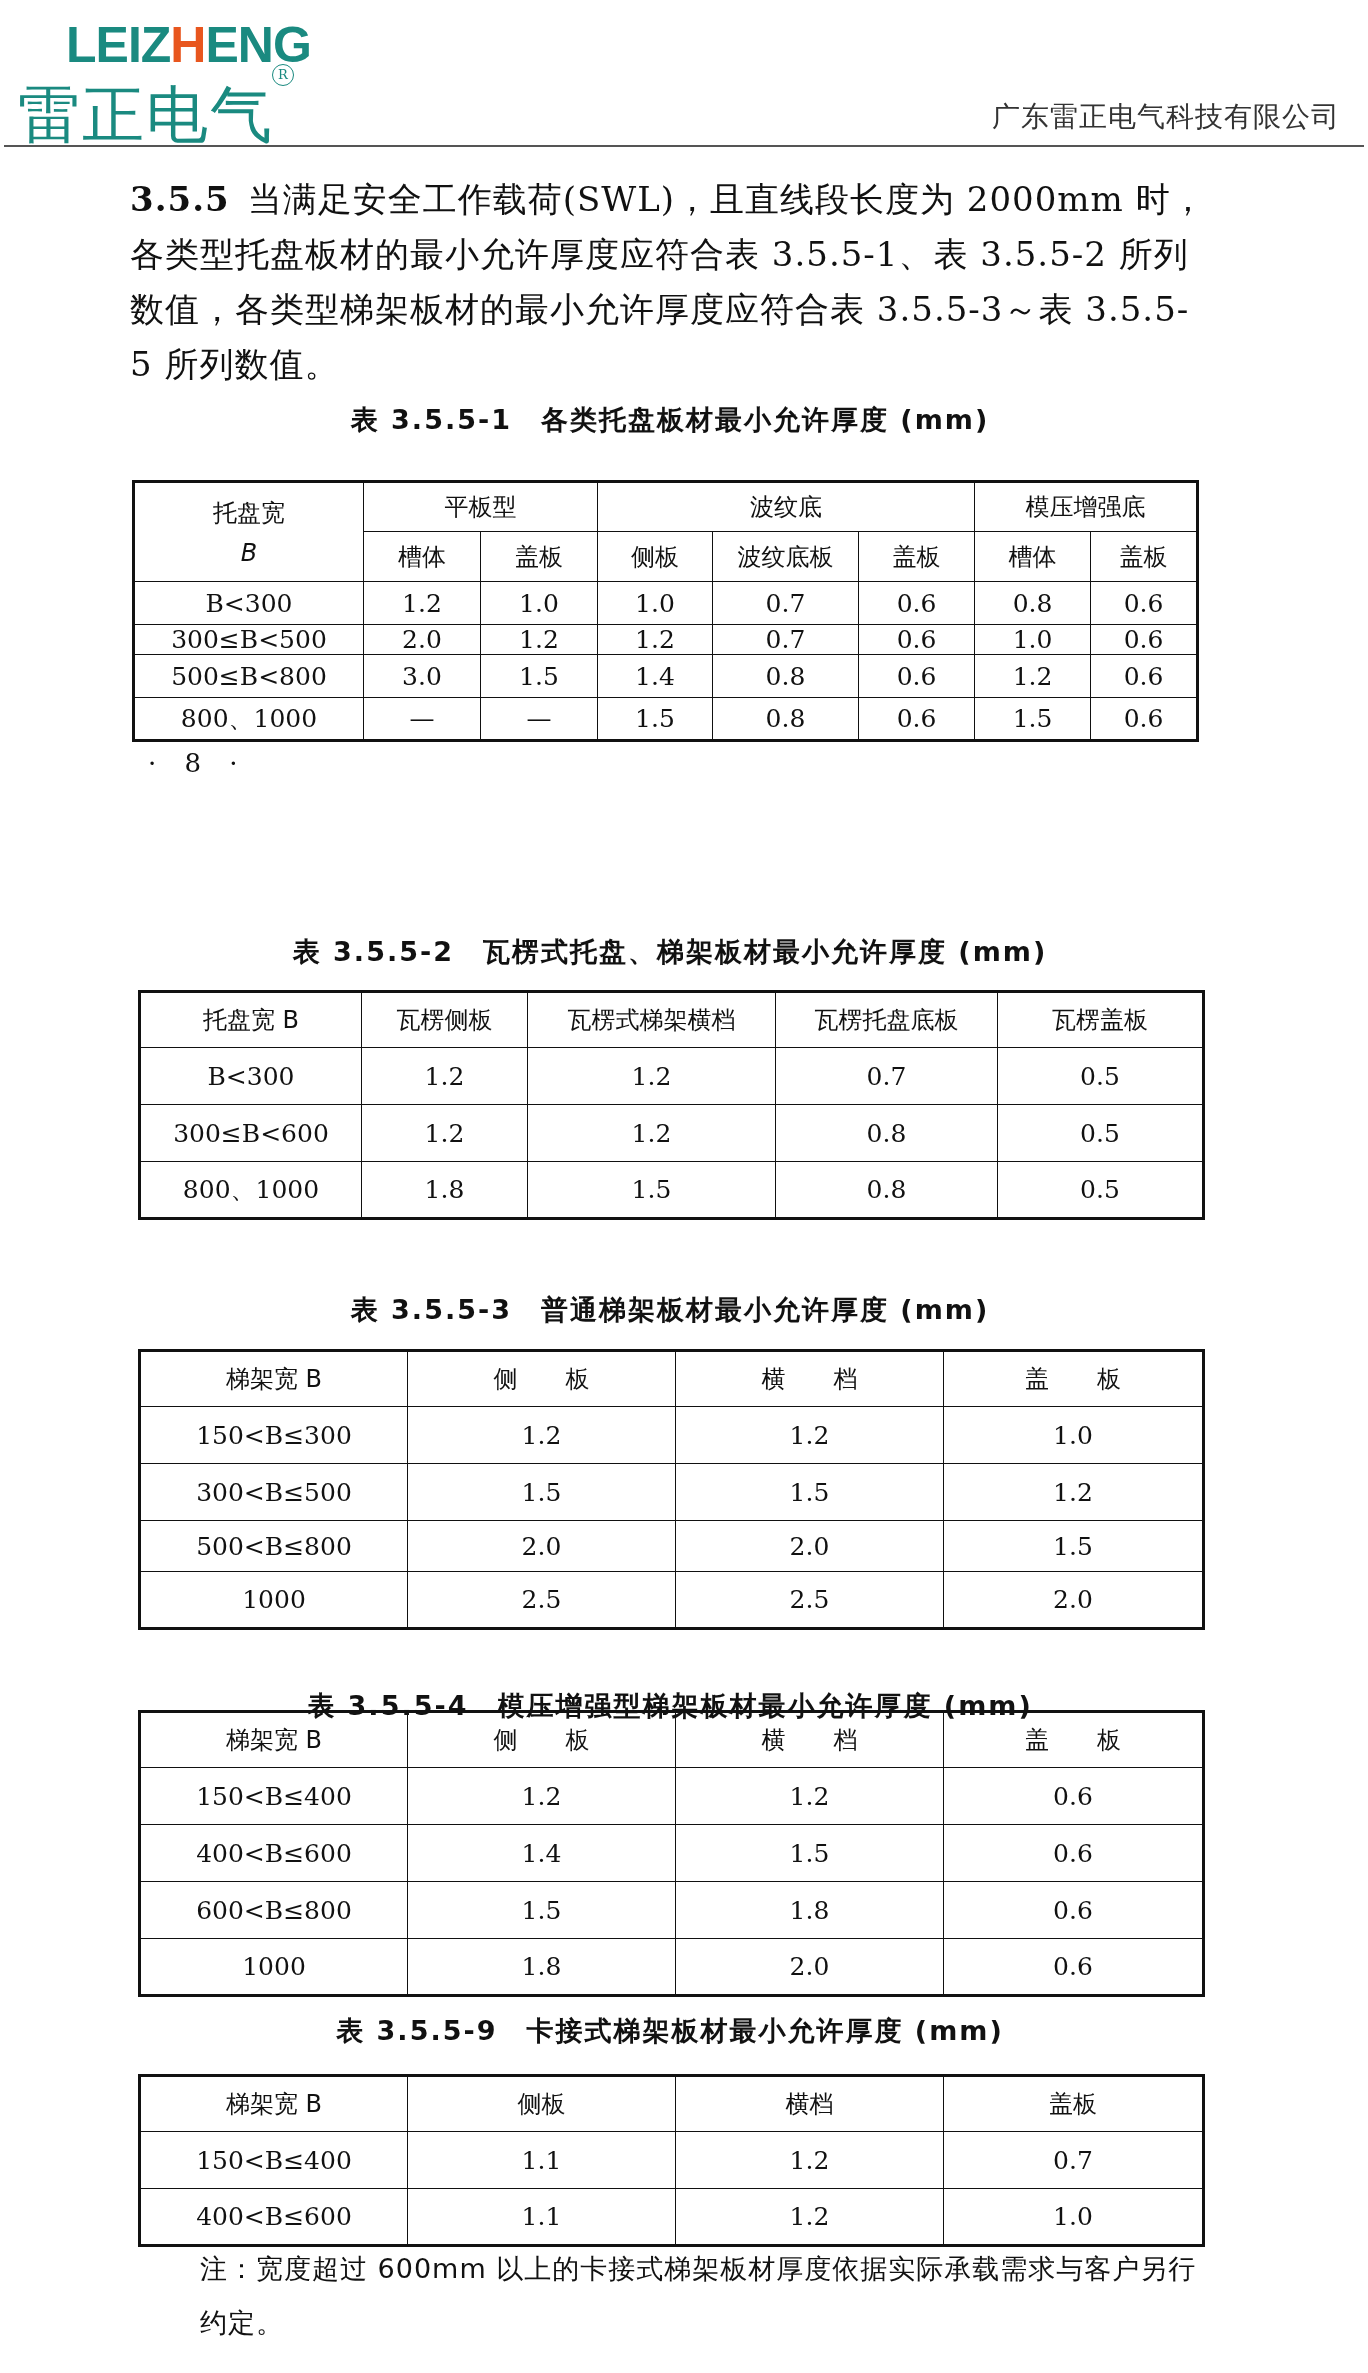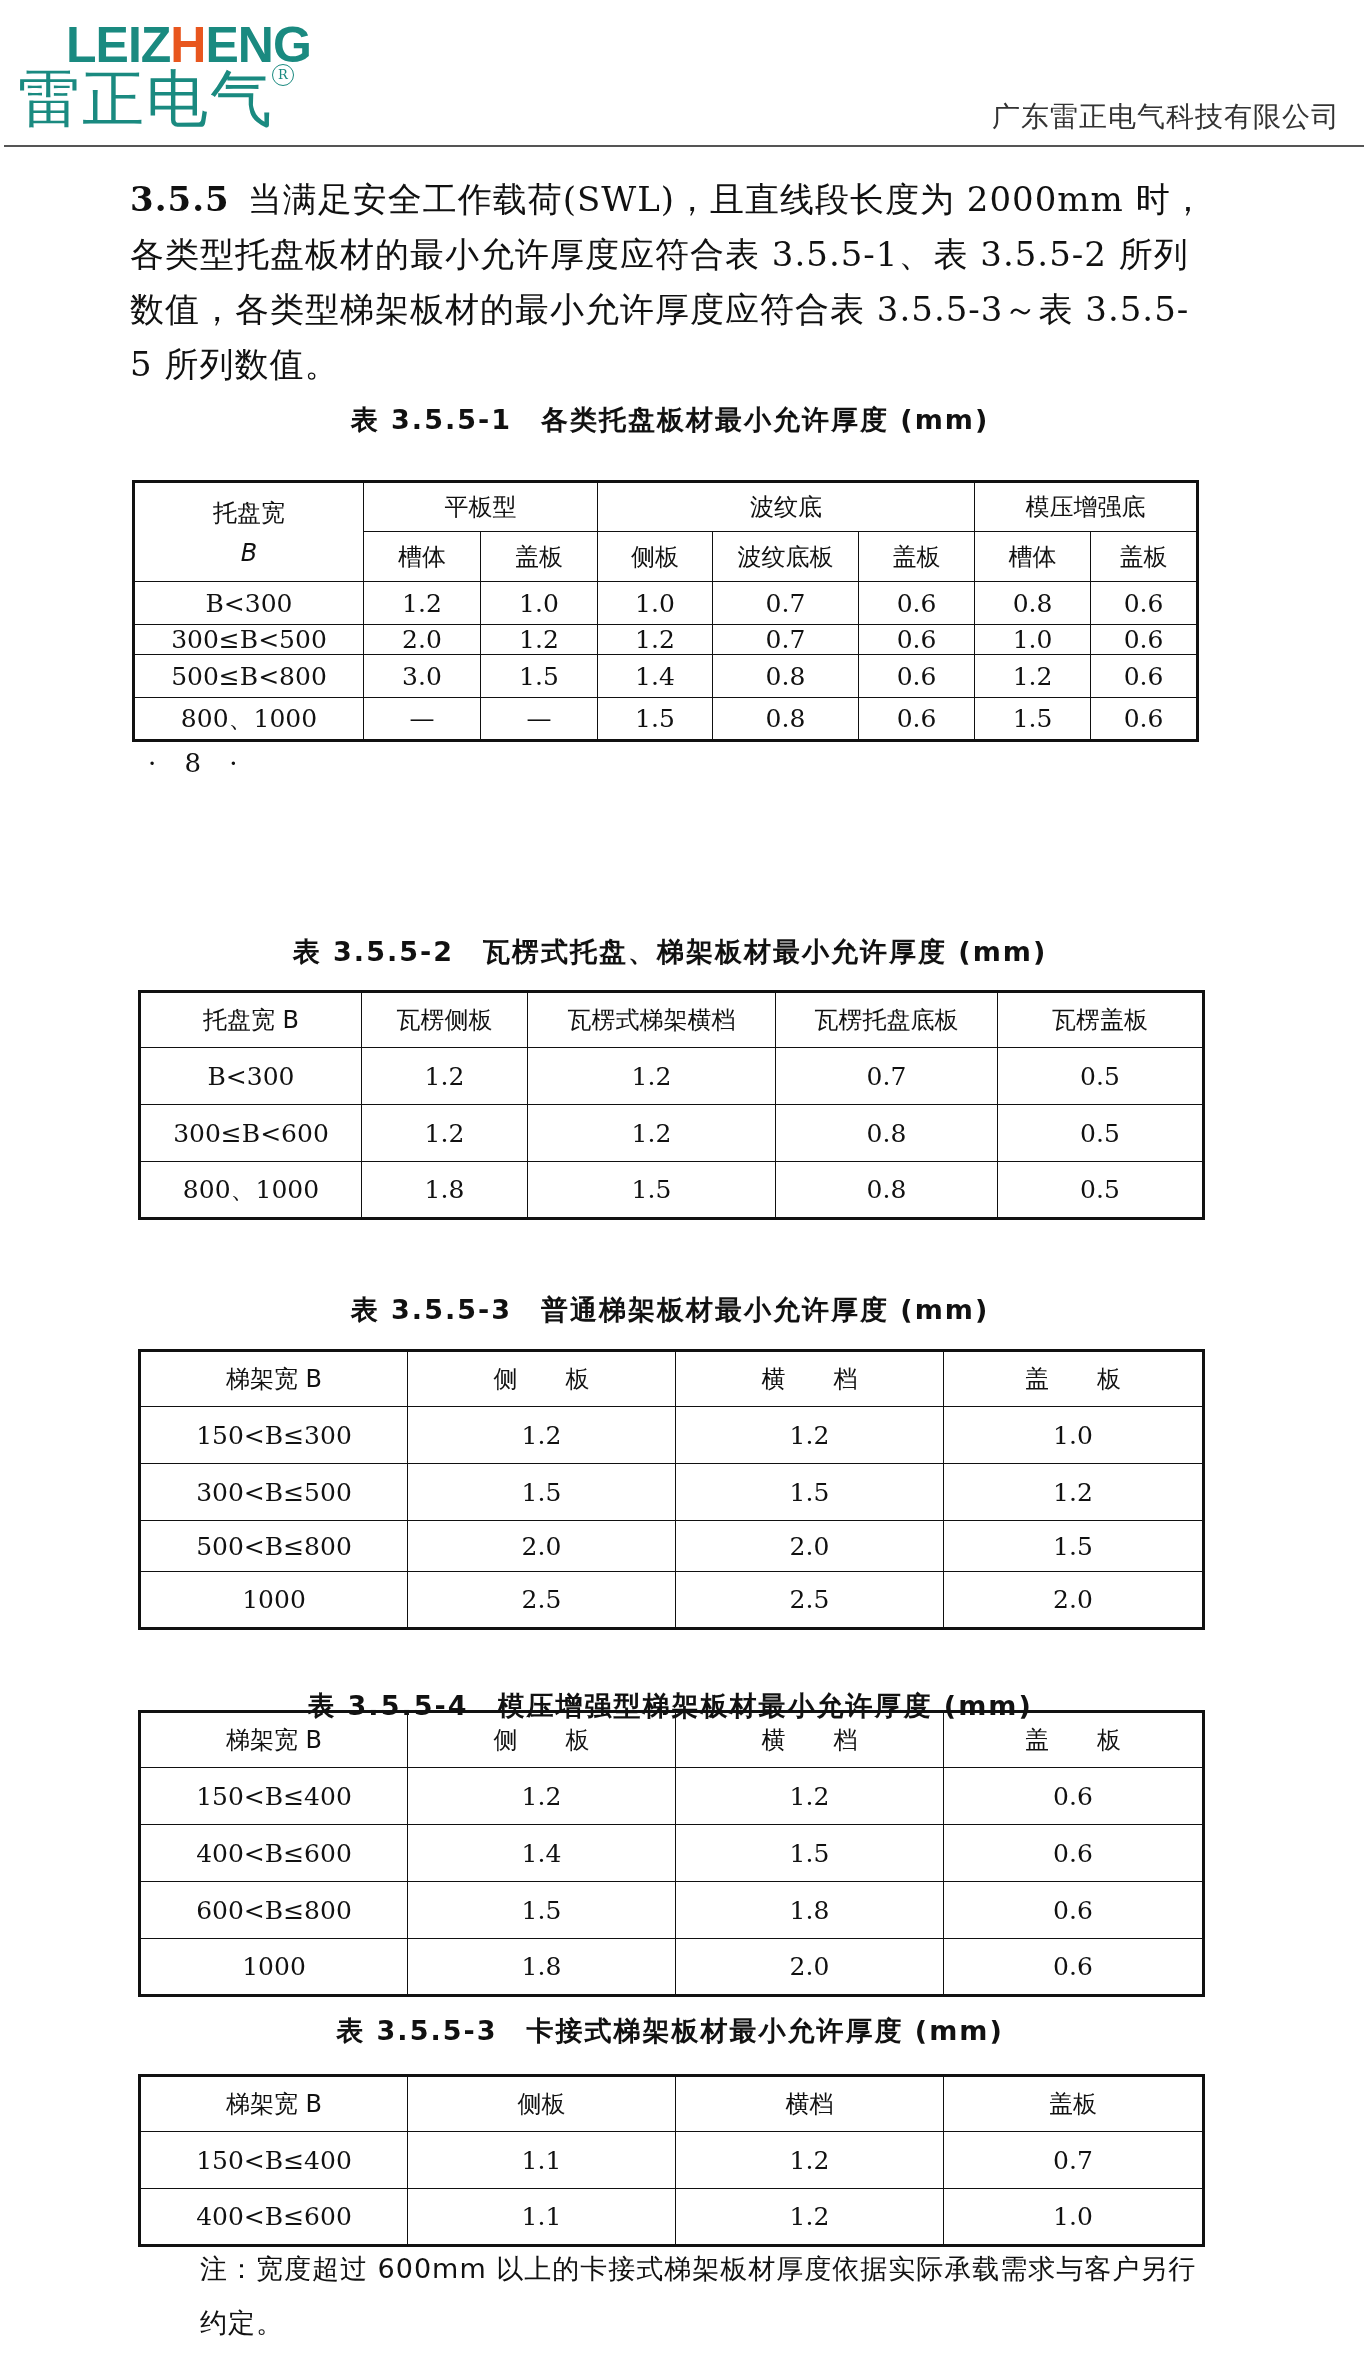--- a/index.html
+++ b/index.html
@@ -9,21 +9,21 @@
   }
   .abs { position: absolute; }
 
   
   .logo-en {
     left: 18px; top: 20px; font-family: "Liberation Sans", "DejaVu Sans", sans-serif;
     font-weight: bold; font-size: 50px; letter-spacing: -1px; color: #1a8a80; line-height: 1; margin-left: 48px;
   }
   .logo-en .accent { color: #e8561e; }
   .logo-cn {
-    left: 18px; top: 68px; font-family: "DejaVu Sans", sans-serif;
+    left: 18px; top: 84px; font-family: "DejaVu Sans", sans-serif;
     font-size: 62px; color: #1a8a80; line-height: 1; letter-spacing: 2px;
   }
   .logo-reg {
     left: 272px; top: 64px; width: 20px; height: 20px; border: 1.5px solid #1a8a80;
     border-radius: 50%; font-size: 13px; color: #1a8a80; text-align: center; line-height: 20px;
     font-family: "DejaVu Serif", serif;
   }
   .company {
     right: 28px; top: 98px; font-family: "DejaVu Sans", sans-serif; font-size: 28px; color: #333;
     letter-spacing: 1px;
@@ -267,21 +267,21 @@
       </tr>
   <tr style="height:57px;">
         <td>1000</td>
         <td>1.8</td>
         <td>2.0</td>
         <td>0.6</td>
       </tr>
 </tbody>
   </table>
 
-<div class="abs caption" style="top:2013px;">表 3.5.5-3　卡接式梯架板材最小允许厚度 (mm)</div>
+<div class="abs caption" style="top:2013px;">表 3.5.5-9　卡接式梯架板材最小允许厚度 (mm)</div>
 <table class="spec" style="left:138px; top:2074px; width:1064px;">
   <colgroup>
       <col style="width:268px">
       <col style="width:268px">
       <col style="width:268px">
       <col style="width:260px">
     </colgroup>
   <tbody>
       <tr style="height:56px;">
     <th>梯架宽 B</th>

